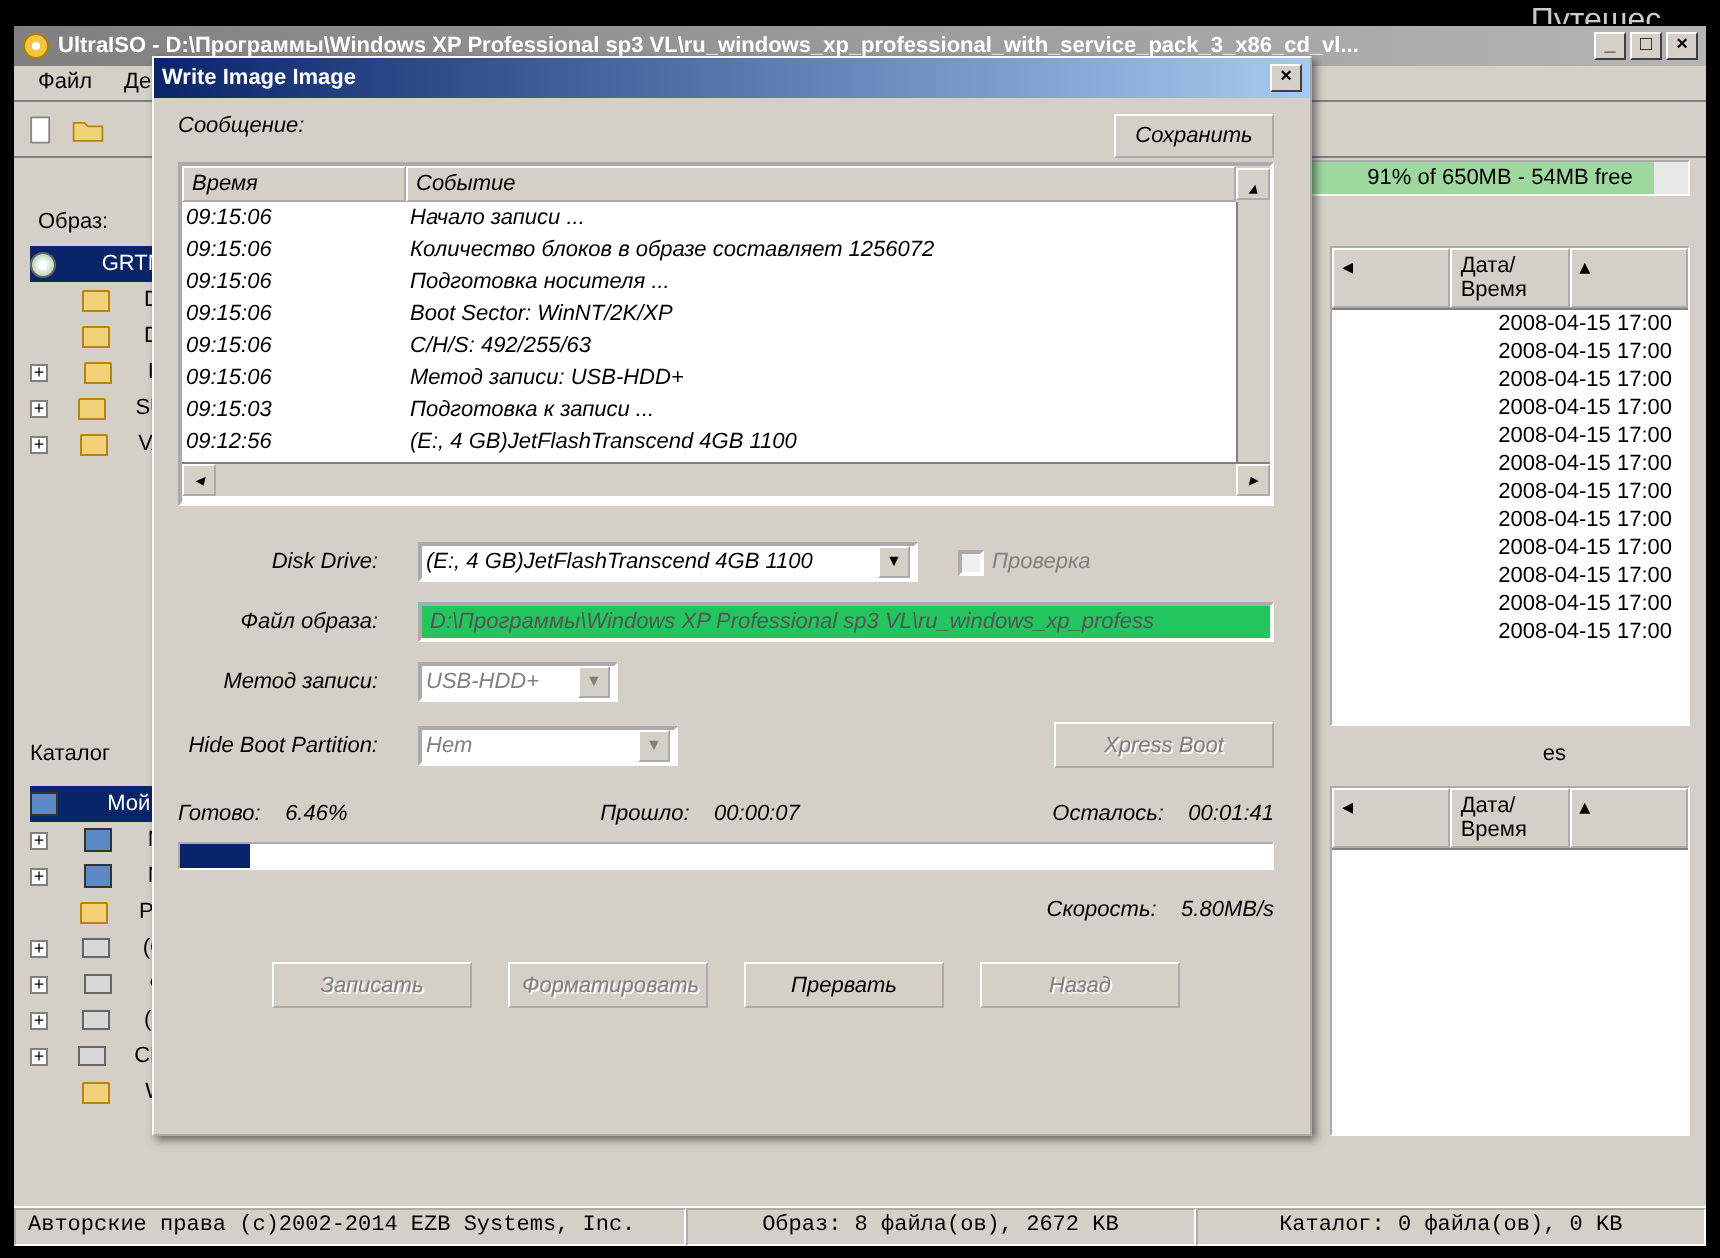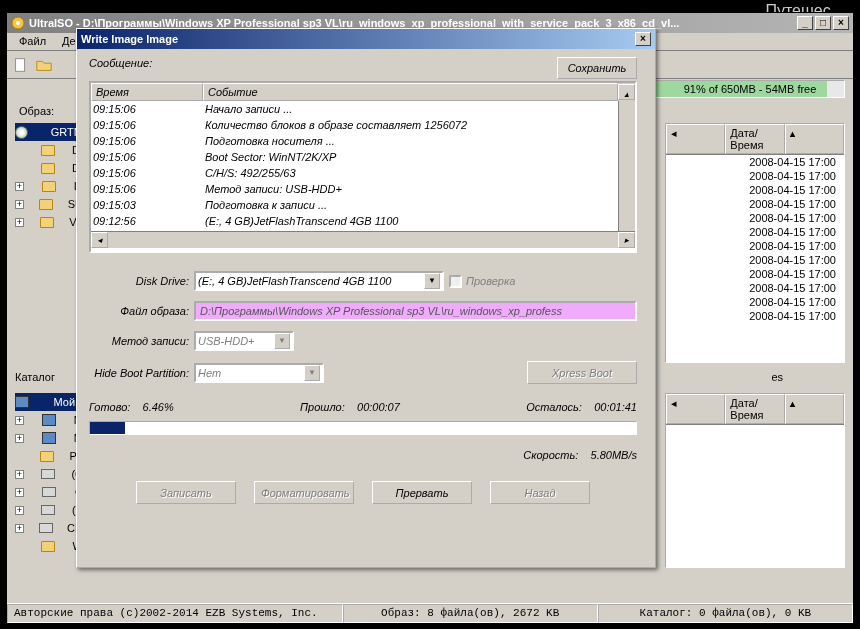--- a/index.html
+++ b/index.html
@@ -52,27 +52,27 @@
   .log-hdr .c-time { width:112px; }
   .log-hdr .c-evt { flex:1; }
   .log-hdr .c-sb { width:17px; }
   .log-rows { height:130px; overflow:hidden; }
   .log-row { display:flex; padding:0 2px; line-height:16px; }
   .log-row .t { width:112px; }
   .log-row .e { flex:1; }
   .log-sb { height:17px; background:#d4d0c8; display:flex; justify-content:space-between; border-top:1px solid #808080;}
   .sb-btn { width:17px; height:16px; border:1px outset #fff; background:#d4d0c8; text-align:center; font-size:9px; line-height:14px; cursor:pointer;}
   .v-sb { position:absolute; right:0; top:0; width:17px; height:152px; background:#d4d0c8; border-left:1px solid #808080; display:flex; flex-direction:column; justify-content:space-between;}
-  .form-row { position:absolute; left:12px; right:18px; display:flex; align-items:center; gap:5px; }
+  .form-row { position:absolute; left:12px; right:18px; display:flex; align-items:center; gap:20px; }
   .form-row .fl { width:100px; text-align:right; }
   .dropdown { height:20px; border:2px inset #fff; background:#fff; display:flex; align-items:center; padding:0 2px; position:relative; }
   .dropdown .dd-txt { flex:1; overflow:hidden; white-space:nowrap; }
   .dropdown .dd-btn { width:16px; height:16px; border:1px outset #fff; background:#d4d0c8; text-align:center; font-size:8px; line-height:14px; cursor:pointer;}
   .disabled { color:#808080; }
-  .textfield { height:20px; border:2px inset #fff; background:#f0abfc; padding:2px 4px; overflow:hidden; white-space:nowrap; color:#555;}
+  .textfield { height:20px; border:2px inset #fff; background:#22c55e; padding:2px 4px; overflow:hidden; white-space:nowrap; color:#555;}
   .chk { display:flex; align-items:center; gap:4px; }
   .chk-box { width:13px; height:13px; border:2px inset #fff; background:#f0f0f0;}
   .btn { height:23px; border:1px outset #fff; background:#d4d0c8; cursor:pointer; font:inherit; padding:0 6px;}
   .btn.disabled { color:#808080; text-shadow:1px 1px #fff; cursor:default;}
   .progress-row { position:absolute; left:12px; right:18px; display:flex; justify-content:space-between; }
   .progress-bar { position:absolute; left:12px; right:18px; height:14px; border:1px inset #fff; background:#fff;}
   .progress-fill { height:100%; background:#0a246a; width:6.46%; }
   .btn-row { position:absolute; left:12px; right:18px; display:flex; justify-content:center; gap:18px;}
   .btn-row .btn { width:100px; }
 </style>

